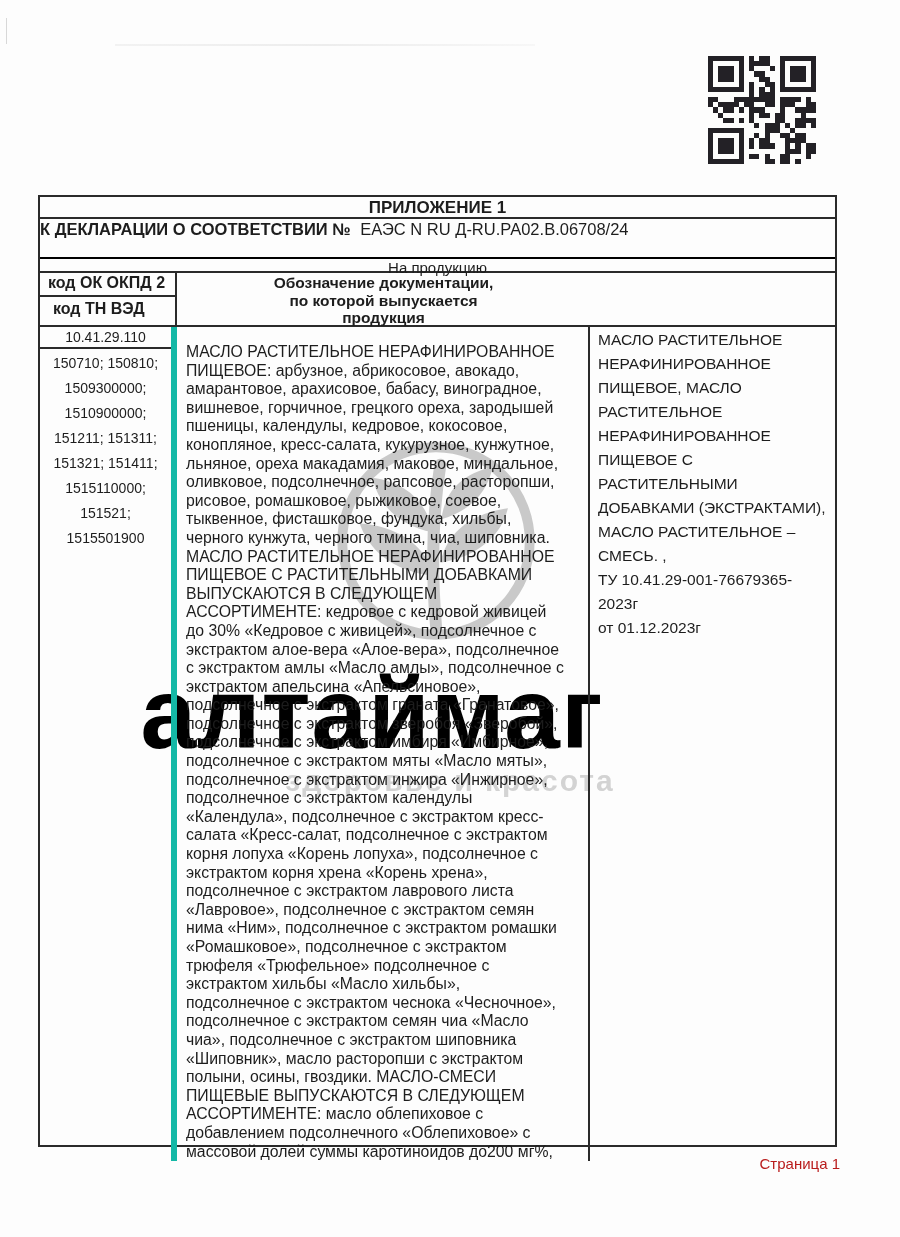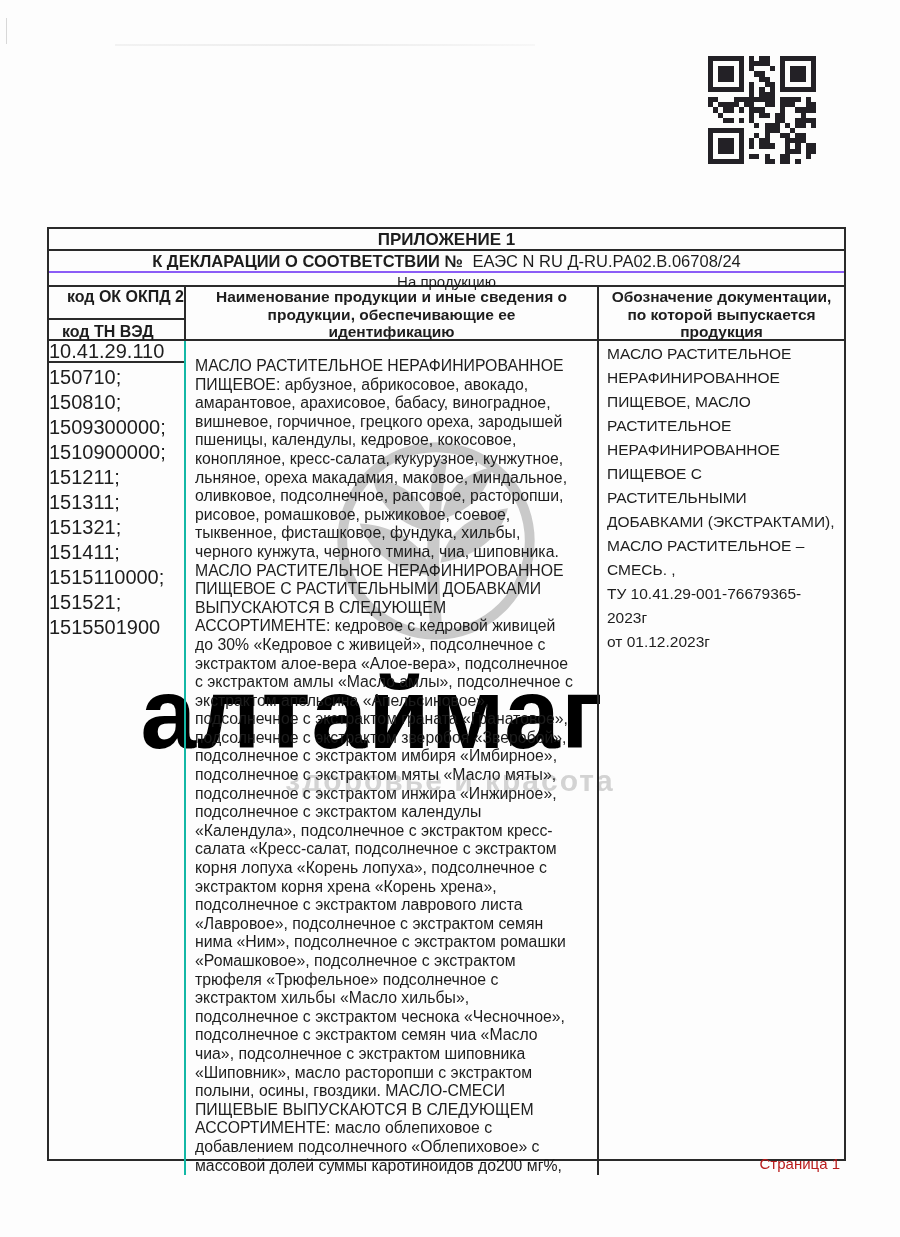--- a/index.html
+++ b/index.html
@@ -22,37 +22,37 @@
     position:absolute;left:0;top:663px;width:744px;text-align:center;
     font-size:100px;font-weight:bold;line-height:100px;letter-spacing:1px;color:#000000;
   }
   .wm-tagline{
     position:absolute;left:0;top:766px;width:900px;text-align:center;
     font-size:30px;line-height:30px;letter-spacing:2px;color:#d3d3d3;font-weight:bold;
   }
 
   
   .doc-table{
-    position:absolute;left:47px;top:195px;width:799px;z-index:2;
-    border:2px solid #2a2a2a;box-sizing:border-box;background:transparent;margin-top:32px;
+    position:absolute;left:38px;top:195px;width:799px;z-index:2;
+    border:2px solid #2a2a2a;box-sizing:border-box;background:transparent;
   }
   .doc-table *{box-sizing:border-box;}
   .t-title{height:22px;border-bottom:2px solid #2a2a2a;text-align:center;font-weight:bold;font-size:17px;line-height:21px;}
-  .t-decl{height:22px;border-bottom:2px solid #8b5cf6;text-align:center;font-size:16.5px;line-height:21px;}
+  .t-decl{height:40px;border-bottom:2px solid #000000;font-size:16.5px;line-height:21px;}
   .t-decl .lbl{font-weight:bold;}
   .t-decl .num{font-weight:normal;margin-left:5px;}
   .t-sub{height:14px;border-bottom:2px solid #2a2a2a;text-align:center;font-size:15px;line-height:17px;}
   .t-head{display:grid;grid-template-columns:137px 413px 1fr;height:54px;border-bottom:2px solid #2a2a2a;}
   .t-head .hc1{border-right:2px solid #2a2a2a;font-weight:bold;font-size:16px;}
-  .hc1 .l1{height:33px;line-height:19px;border-bottom:2px solid #2a2a2a;padding-left:8px;text-align:right;}
+  .hc1 .l1{height:24px;line-height:19px;border-bottom:2px solid #2a2a2a;padding-left:8px;}
   .hc1 .l2{line-height:24px;padding-left:13px;}
   .t-head .hc2{border-right:2px solid #2a2a2a;text-align:center;font-weight:bold;font-size:15.5px;line-height:17.5px;padding-top:1px;white-space:pre-line;}
   .t-head .hc3{text-align:center;font-weight:bold;font-size:15.5px;line-height:17.5px;padding-top:1px;white-space:pre-line;}
   .t-body{display:grid;grid-template-columns:137px 413px 1fr;height:818px;}
-  .t-body .bc1{border-right:2px solid #14b8a6;text-align:left;font-size:20px;}
+  .t-body .bc1{border-right:6px solid #14b8a6;text-align:center;font-size:14px;}
   .bc1 .okpd{height:22px;line-height:21px;border-bottom:2px solid #2a2a2a;}
   .bc1 .tnved{white-space:pre-line;line-height:25px;padding-top:2px;}
   .t-body .bc2{border-right:2px solid #2a2a2a;padding:16px 5px 0 9px;font-size:15.8px;line-height:18.6px;white-space:pre-line;}
   .t-body .bc3{padding:1px 4px 0 8px;font-size:15.5px;line-height:24px;white-space:pre-line;}
 
   .footer{position:absolute;right:60px;top:1147px;font-size:15px;color:#b91c1c;z-index:2;margin-top:8px;}
 </style>
 </head>
 <body>
 
@@ -318,23 +318,20 @@
       <span class="lbl">К ДЕКЛАРАЦИИ О СООТВЕТСТВИИ №</span>
       <span class="num">ЕАЭС N RU Д-RU.РА02.В.06708/24</span>
     </div>
     <div class="t-sub">На продукцию</div>
 
     <div class="t-head">
       <div class="hc1">
         <div class="l1">код ОК ОКПД 2</div>
         <div class="l2">код ТН ВЭД</div>
       </div>
-      <div class="hc2">Наименование продукции и иные сведения о
-продукции, обеспечивающие ее
-идентификацию</div>
       <div class="hc3">Обозначение документации,
 по которой выпускается
 продукция</div>
     </div>
 
     <div class="t-body">
       <div class="bc1">
         <div class="okpd">10.41.29.110</div>
         <div class="tnved">150710; 150810;
 1509300000;

